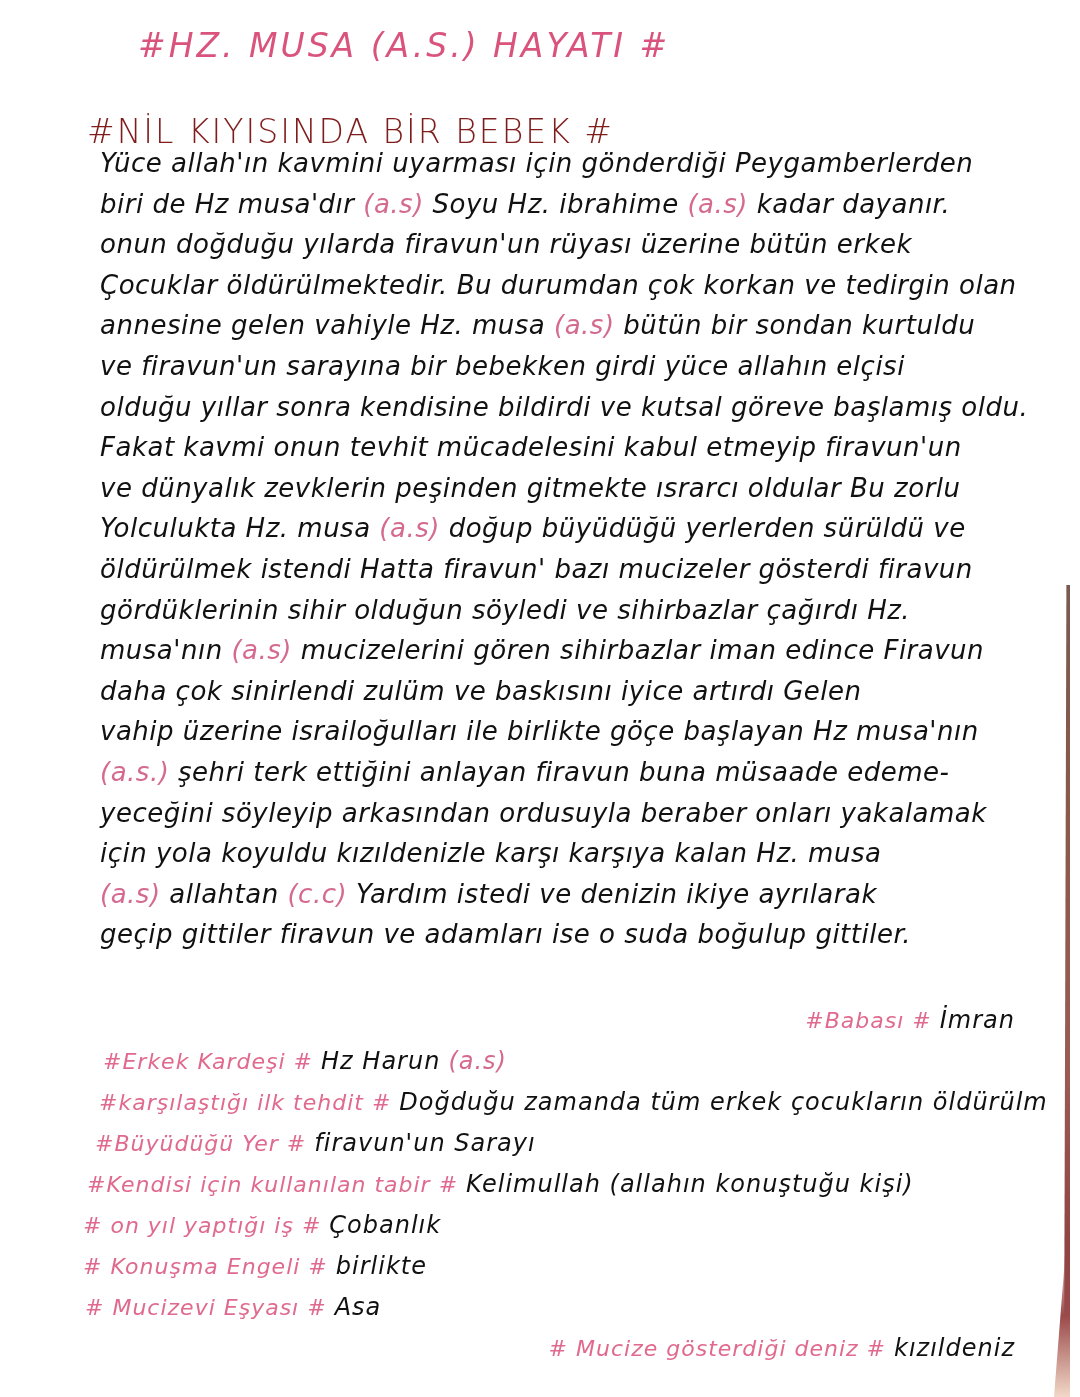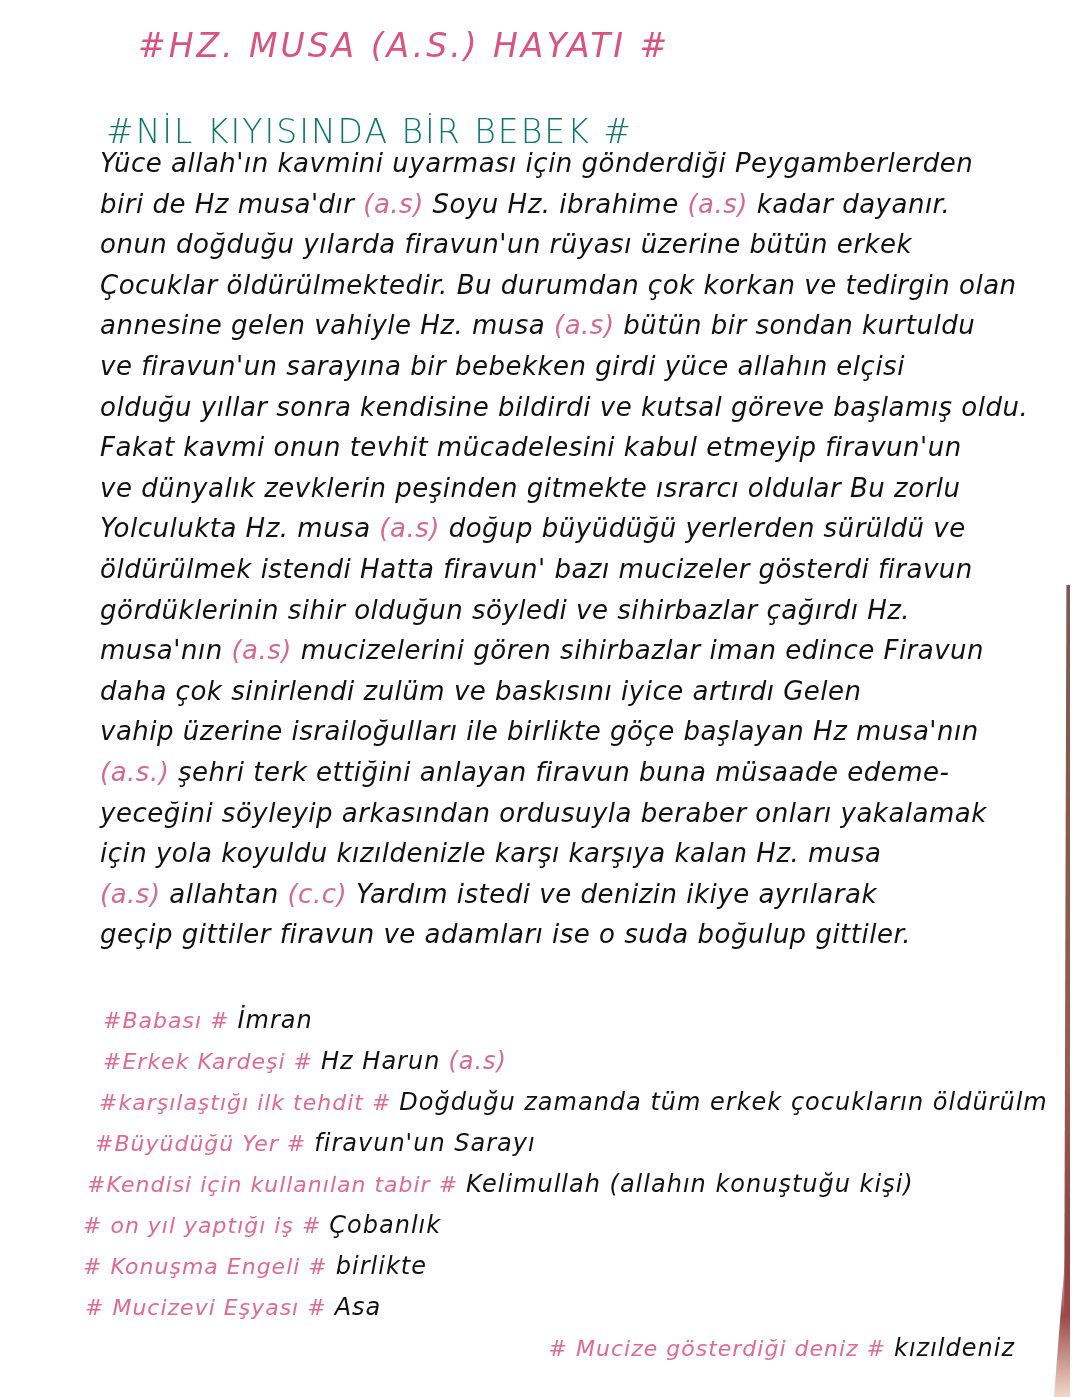--- a/index.html
+++ b/index.html
@@ -55,25 +55,25 @@
     left: 138px;
     top: 26px;
     font-size: 33px;
     letter-spacing: 3px;
     color: #d9537d;
     font-style: italic;
     font-weight: 400;
   }
   .subtitle {
     position: absolute;
-    left: 106px;
+    left: 87px;
     top: 112px;
     font-size: 33px;
     letter-spacing: 2px;
-    color: #0f766e;
+    color: #7f1d1d;
     font-weight: 300;
   }
 
   .body-text {
     position: absolute;
     left: 100px;
     top: 143px;
     width: 900px;
   }
   .line {
@@ -105,21 +105,21 @@
   .fact .label {
     color: #e06a8f;
     letter-spacing: 1px;
   }
   .fact .value {
     color: #111111;
     font-size: 24px;
     letter-spacing: 1px;
     margin-left: 8px;
   }
-  .fact:nth-child(1) { padding-left: 8px; }
+  .fact:nth-child(1) { padding-left: 8px; text-align: right; }
   .fact:nth-child(2) { padding-left: 8px; }
   .fact:nth-child(3) { padding-left: 4px; }
   .fact:nth-child(4) { padding-left: 0px; }
   .fact:nth-child(5) { padding-left: -8px; margin-left: -8px; }
   .fact:nth-child(6) { margin-left: -12px; }
   .fact:nth-child(7) { margin-left: -12px; }
   .fact:nth-child(8) { margin-left: -10px; }
   .fact:nth-child(9) { margin-left: -8px; text-align: right; }
 </style>
 </head>

